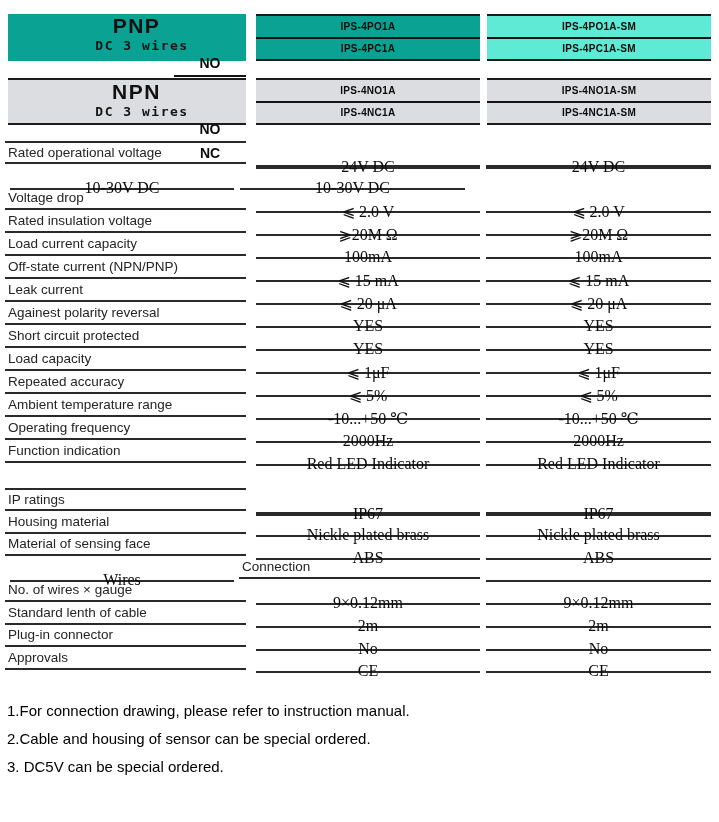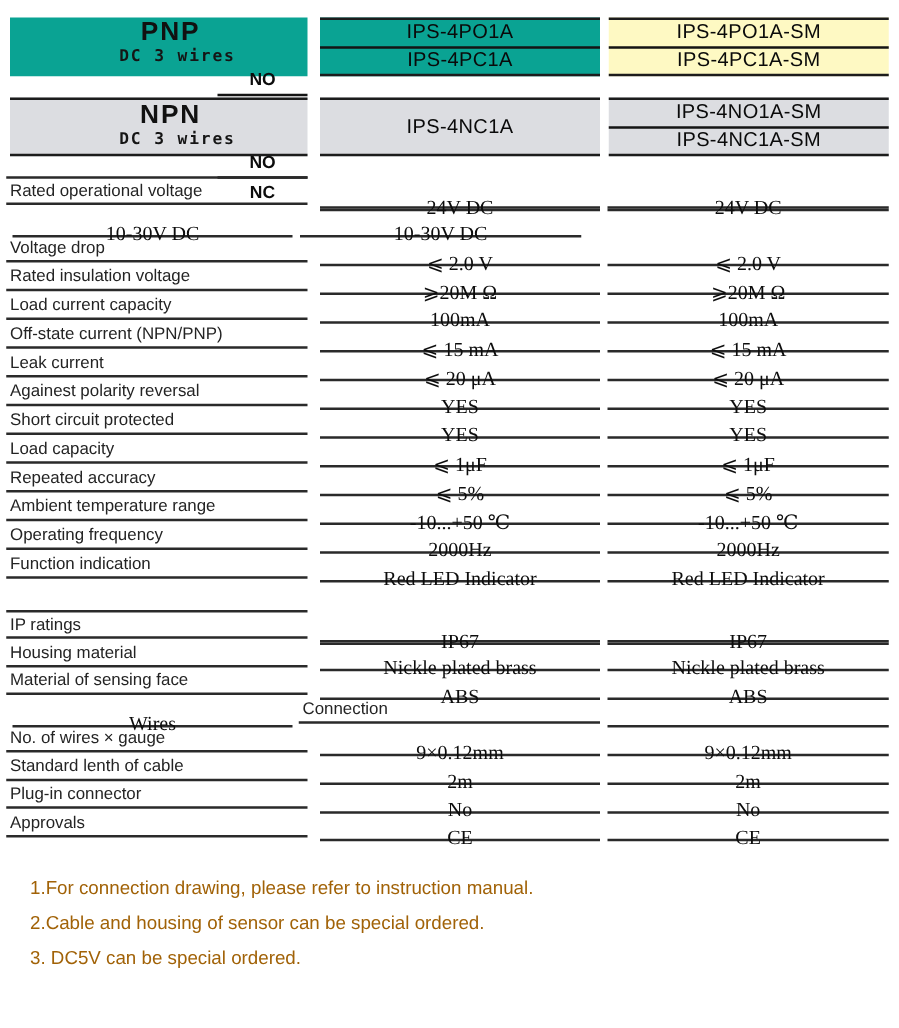--- a/index.html
+++ b/index.html
@@ -12,38 +12,38 @@
   .hdr-left{left:8px;width:238px;height:47px;display:flex;align-items:center;padding-left:19px;}
   .hdr-left.bordered{border-top:2px solid #1c1c1c;border-bottom:2px solid #1c1c1c;flex-direction:column;}
   .type-label{font-size:21px;font-weight:bold;letter-spacing:1.5px;color:#111;}
   .wires-label{font-family:"DejaVu Sans Mono","Liberation Mono",monospace;font-size:13px;font-weight:bold;letter-spacing:1.5px;margin-left:11px;white-space:nowrap;color:#151515;}
   .nonc{margin-left:auto;width:72px;display:flex;flex-direction:column;text-align:center;font-weight:bold;font-size:14px;color:#0c0c0c;}
   .nonc-no{height:22px;line-height:21px;border-bottom:2px solid #141414;}
   .nonc-nc{height:31px;line-height:21px;}
   .model-block{width:224px;height:47px;border-top:2px solid #1c1c1c;border-bottom:2px solid #1c1c1c;display:flex;flex-direction:column;}
   .model-center{left:256px;}
   .model-right{left:487px;}
-  .model-row{flex:1;display:flex;align-items:center;justify-content:center;font-weight:normal;font-size:16px;color:#0a0a0a;letter-spacing:.3px;text-align:right;}
+  .model-row{flex:1;display:flex;align-items:center;justify-content:center;font-weight:bold;font-size:10px;color:#0a0a0a;letter-spacing:.3px;text-align:right;}
   .model-row.first{border-bottom:2px solid #141414;}
   .row-pnp{top:14px;}
   .row-npn{top:78px;}
   
   .spec-section{position:absolute;left:0;width:719px;}
   #section-0{top:141px;}
   #section-1{top:488px;}
   .spec-row{display:flex;height:23px;box-sizing:border-box;}
   #section-1 .spec-row{height:22.75px;}
   .spec-section .spec-row:first-child .cell{border-top:2px solid #2a2a2a;}
   .cell{box-sizing:border-box;border-bottom:2px solid #2a2a2a;display:flex;align-items:center;}
   .cell-label{width:241px;margin-left:5px;padding-left:3px;font-size:13.5px;color:#242424;white-space:nowrap;}
   .cell-v{width:224px;justify-content:center;font-family:"Liberation Serif","DejaVu Serif","DejaVu Sans",serif;font-size:16px;color:#0d0d0d;white-space:nowrap;margin-top:24px;}
   .cell-v1{margin-left:10px;}
   .cell-v2{margin-left:6px;width:225px;}
   
-  .note{position:absolute;left:24px;font-size:15px;color:#a16207;white-space:nowrap;}
+  .note{position:absolute;left:7px;font-size:15px;color:#000000;white-space:nowrap;}
   #note-0{top:702px;}
   #note-1{top:730px;}
   #note-2{top:758px;}
 </style>
 </head>
 <body>
 
 <div class="page">
 
   <div class="hdr-block hdr-left row-pnp" style="background-color: rgb(10, 163, 147); flex-direction: column;">
@@ -51,34 +51,35 @@
     <span class="wires-label">DC 3 wires</span>
     <span class="nonc">
       <span class="nonc-no">NO</span>
       <span class="nonc-nc">NC</span>
     </span>
   </div>
   <div class="hdr-block model-block model-center row-pnp" style="background-color: rgb(10, 163, 147);">
     <div class="model-row first">IPS-4PO1A</div>
     <div class="model-row">IPS-4PC1A</div>
   </div>
-  <div class="hdr-block model-block model-right row-pnp" style="background-color: #fef9c3;">
+  <div class="hdr-block model-block model-right row-pnp" style="background-color: #5eead4;">
     <div class="model-row first">IPS-4PO1A-SM</div>
     <div class="model-row">IPS-4PC1A-SM</div>
   </div>
 
   <div class="hdr-block hdr-left bordered row-npn" style="background-color: rgb(220, 221, 225);">
     <span class="type-label">NPN</span>
     <span class="wires-label">DC 3 wires</span>
     <span class="nonc">
       <span class="nonc-no">NO</span>
       <span class="nonc-nc">NC</span>
     </span>
   </div>
   <div class="hdr-block model-block model-center row-npn" style="background-color: rgb(220, 221, 225);">
+    <div class="model-row first">IPS-4NO1A</div>
     <div class="model-row">IPS-4NC1A</div>
   </div>
   <div class="hdr-block model-block model-right row-npn" style="background-color: rgb(220, 221, 225);">
     <div class="model-row first">IPS-4NO1A-SM</div>
     <div class="model-row">IPS-4NC1A-SM</div>
   </div>
 
   <div class="spec-section" id="section-0">
     <div class="spec-row">
       <div class="cell cell-label">Rated operational voltage</div>

